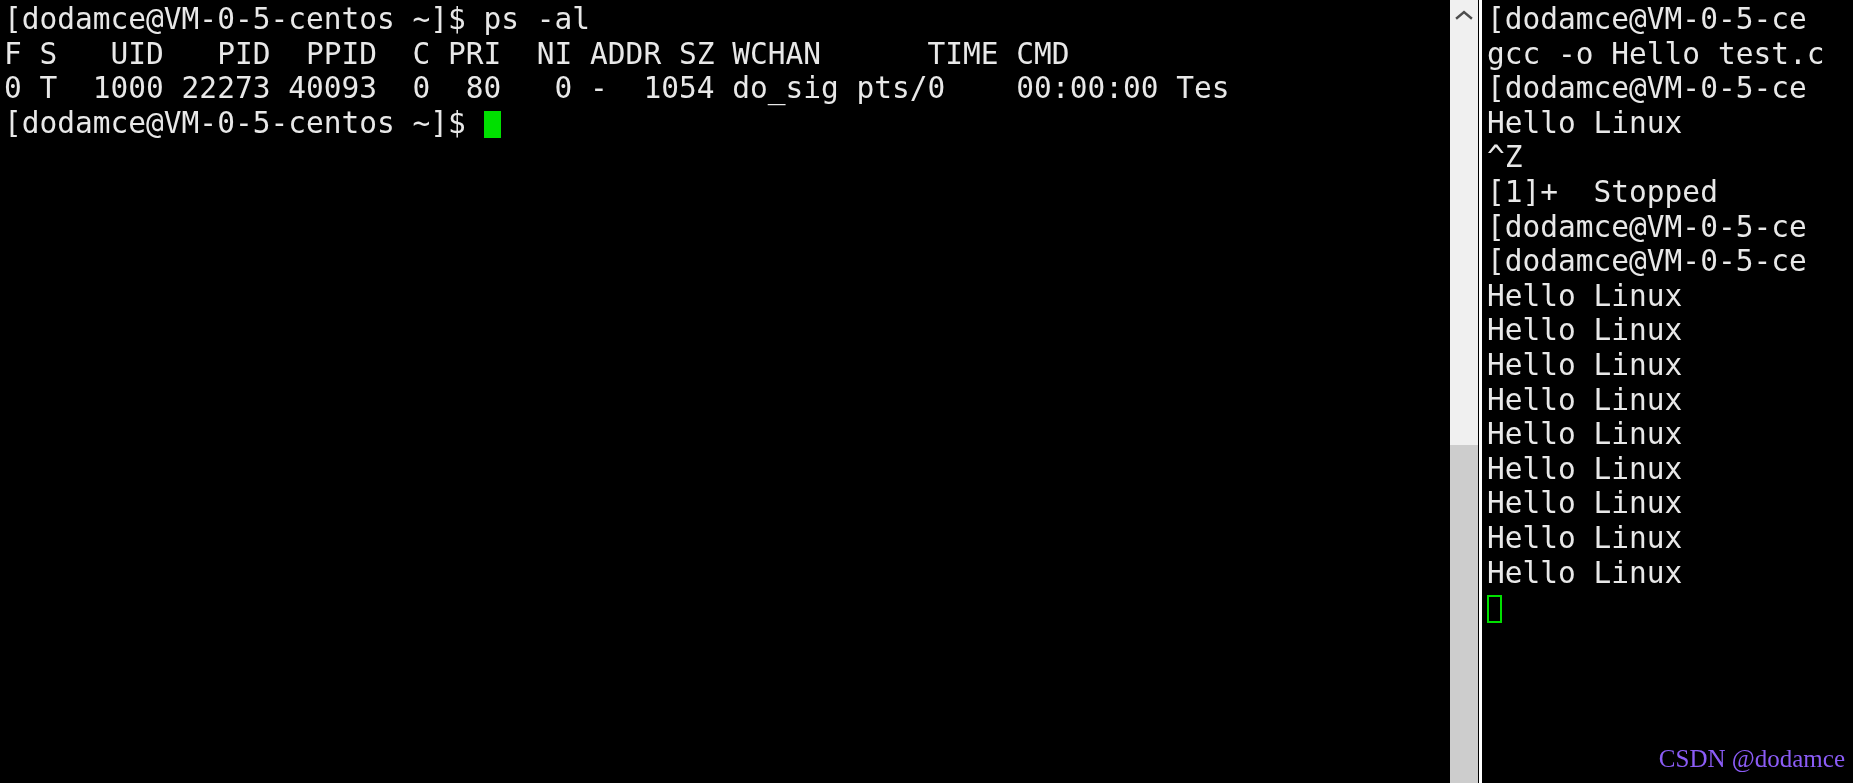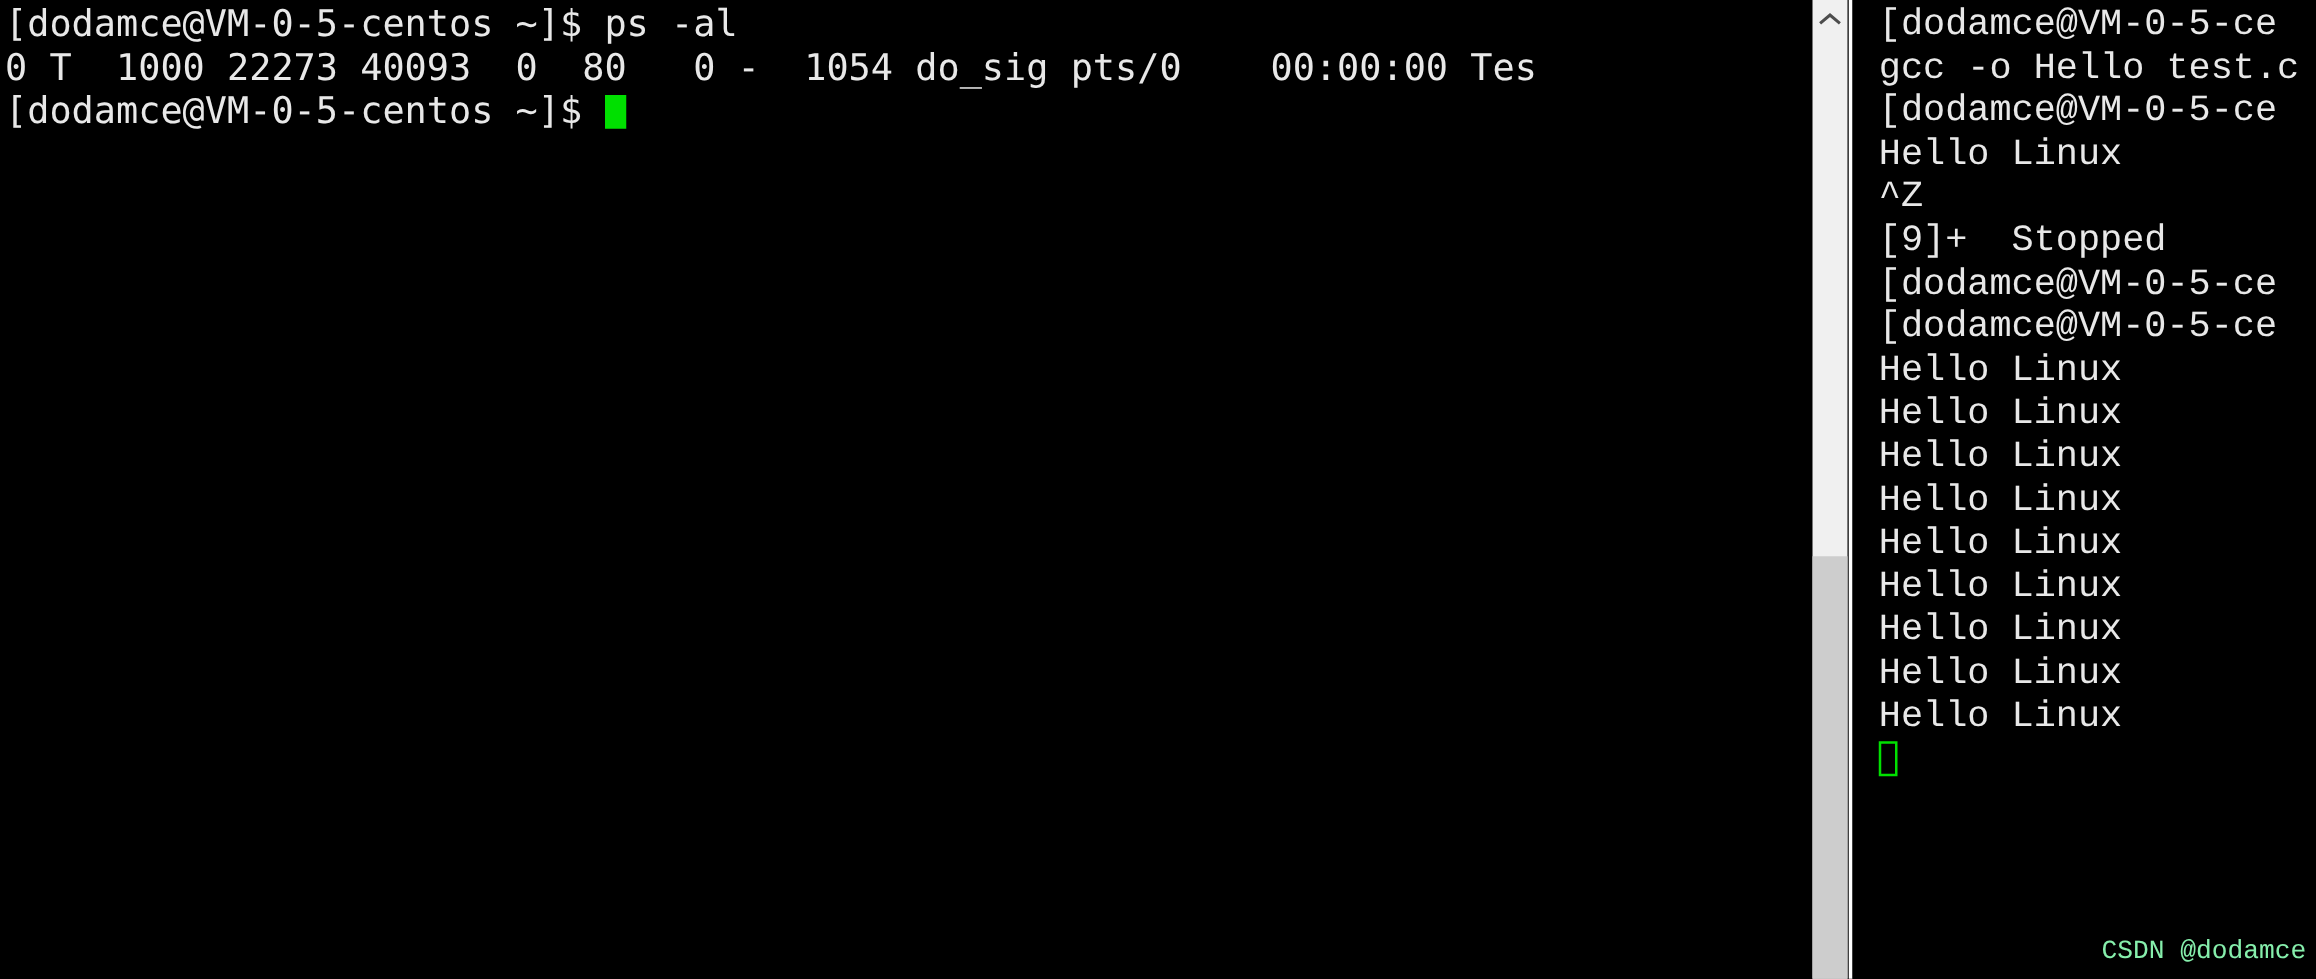--- a/index.html
+++ b/index.html
@@ -106,43 +106,44 @@
   }
 
   
   .pane-right {
     position: relative;
     width: 371px;
     height: 783px;
     background: #000000;
     overflow: hidden;
   }
-  .pane-right .term-body { padding: 2px 0 0 21px; font-family: Liberation Mono, monospace; }
+  .pane-right .term-body { padding: 2px 0 0 5px; }
   .pane-right .line { font-size: 29.5px; }
 
   .watermark {
     position: absolute;
     right: 8px;
     bottom: 10px;
-    font-family: Liberation Mono, monospace;
-    font-size: 21px;
-    color: #86efac;
+    font-family: Liberation Serif, serif;
+    font-size: 25px;
+    color: #8b5cf6;
     white-space: pre;
   }
 </style>
 </head>
 <body>
 
 <div class="screen">
 
   <div class="pane-left">
     <div class="term-body">
 
       <div class="line">[dodamce@VM-0-5-centos ~]$ ps -al</div>
 
+      <div class="line">F S   UID   PID  PPID  C PRI  NI ADDR SZ WCHAN      TIME CMD</div>
 
       <div class="line">0 T  1000 22273 40093  0  80   0 -  1054 do_sig pts/0    00:00:00 Tes</div>
 
       <div class="line"><span>[dodamce@VM-0-5-centos ~]$ </span><span class="cursor-solid"></span></div>
 
     </div>
   </div>
 
   <div class="gutter">
     <div class="scrollbar">
@@ -157,21 +158,21 @@
   </div>
 
   <div class="pane-right">
     <div class="term-body">
 
       <div class="line">[dodamce@VM-0-5-ce</div>
       <div class="line">gcc -o Hello test.c</div>
       <div class="line">[dodamce@VM-0-5-ce</div>
       <div class="line">Hello Linux</div>
       <div class="line">^Z</div>
-      <div class="line">[9]+  Stopped</div>
+      <div class="line">[1]+  Stopped</div>
       <div class="line">[dodamce@VM-0-5-ce</div>
       <div class="line">[dodamce@VM-0-5-ce</div>
       <div class="line">Hello Linux</div>
       <div class="line">Hello Linux</div>
       <div class="line">Hello Linux</div>
       <div class="line">Hello Linux</div>
       <div class="line">Hello Linux</div>
       <div class="line">Hello Linux</div>
       <div class="line">Hello Linux</div>
       <div class="line">Hello Linux</div>

